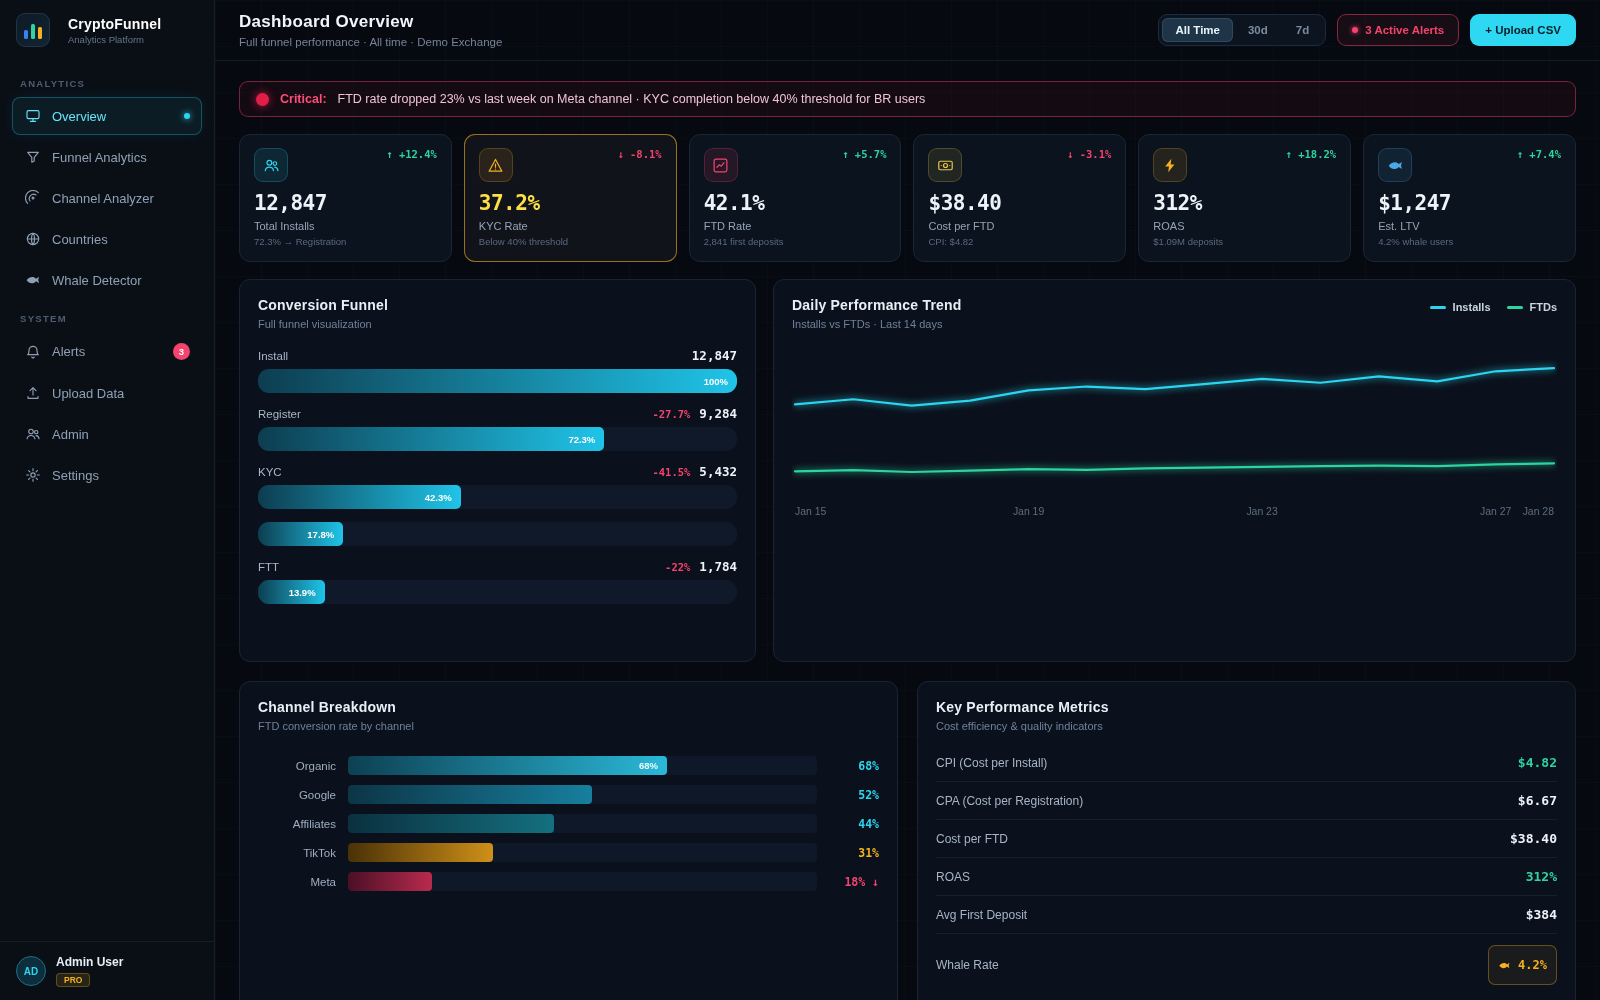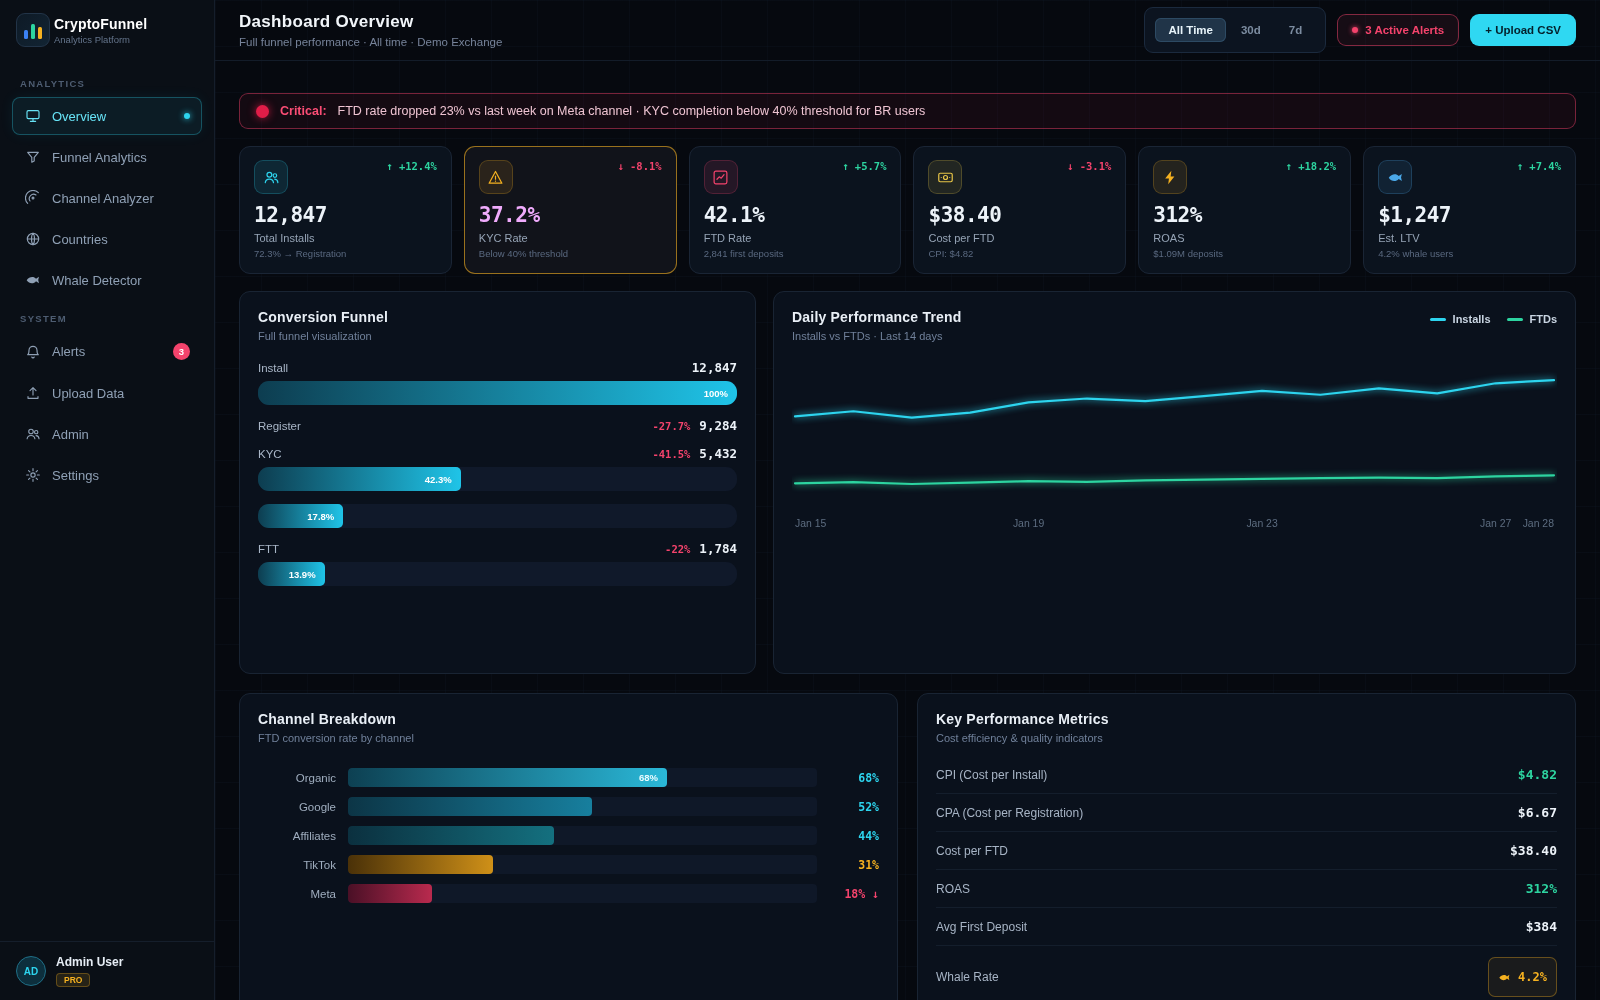--- a/index.html
+++ b/index.html
@@ -4,21 +4,21 @@
 <title>CryptoFunnel</title>
 <style>
   html,body{margin:0;padding:0;overflow:hidden;}
   body{width:1600px;height:1000px;background:#05080d;color:#e6edf5;
        font-family:"Liberation Sans",sans-serif;display:flex;}
   *{box-sizing:border-box;}
 
   
   .sidebar{width:215px;min-width:215px;background:#0a0f16;border-right:1px solid #151e2b;
            display:flex;flex-direction:column;}
-  .logo-row{padding:13px 16px;display:flex;gap:4px;align-items:center;}
+  .logo-row{padding:13px 16px;display:flex;gap:18px;align-items:center;}
   .logo-mark{width:34px;height:34px;border-radius:9px;background:linear-gradient(135deg,#0e1a26,#122433);
              border:1px solid #223448;display:flex;align-items:flex-end;justify-content:center;gap:3px;padding:7px 6px;}
   .logo-bar{width:4px;border-radius:1.5px;}
   .lb1{height:9px;background:#3b82f6;}
   .lb2{height:15px;background:#2dd4a0;}
   .lb3{height:12px;background:#f5b120;}
   .logo-title{font-size:14px;font-weight:bold;color:#fff;letter-spacing:.2px;}
   .logo-sub{font-size:9.5px;color:#64748b;margin-top:2px;}
   .nav{flex:1;padding:4px 12px;overflow:hidden;}
   .nav-section-label{font-size:9.5px;font-weight:bold;letter-spacing:1.3px;color:#4e5d72;margin:14px 8px 8px;}
@@ -41,32 +41,32 @@
   
   .main{flex:1;display:flex;flex-direction:column;min-width:0;background-color:#06090f;
         background-image:linear-gradient(rgba(42,74,104,.07) 1px,transparent 1px),
                          linear-gradient(90deg,rgba(42,74,104,.07) 1px,transparent 1px);
         background-size:46px 46px;}
   .header{height:61px;min-height:61px;border-bottom:1px solid #131c29;display:flex;align-items:center;padding:0 24px;}
   .header-left{display:flex;flex-direction:column;}
   .header-title{font-size:17px;font-weight:bold;letter-spacing:.3px;color:#f2f6fa;}
   .header-sub{font-size:11.5px;color:#76839a;margin-top:4px;}
   .header-right{margin-left:auto;display:flex;gap:11px;align-items:center;}
-  .tab-group{display:flex;align-items:center;background:#0c1420;border:1px solid #1b2a3e;border-radius:9px;padding:10px;gap:2px;}
+  .tab-group{display:flex;align-items:center;background:#0c1420;border:1px solid #1b2a3e;border-radius:9px;padding:3px;gap:2px;}
   .tab{font-size:11.5px;font-weight:bold;color:#7c8ca0;padding:6px 13px;border-radius:6px;cursor:pointer;}
   .tab.active{background:#203448;color:#e8f4fa;box-shadow:inset 0 0 0 1px #2d4a63;}
   .alerts-btn{display:flex;align-items:center;gap:7px;font-size:11.5px;font-weight:bold;color:#f4436c;
               background:rgba(244,67,108,.07);border:1px solid rgba(244,67,108,.5);padding:9px 14px;border-radius:9px;cursor:pointer;}
   .alert-dot{width:6px;height:6px;border-radius:50%;background:#f4436c;box-shadow:0 0 5px #f4436c;}
   .upload-btn{font-size:11.5px;font-weight:bold;color:#04202b;background:#2fd8f2;padding:10px 15px;border-radius:9px;cursor:pointer;}
 
   .content{flex:1;padding:20px 24px;overflow:hidden;}
 
   .alert-banner{display:flex;align-items:center;gap:11px;border:1px solid rgba(244,67,108,.45);
-                background:rgba(190,30,70,.08);border-radius:9px;padding:10px 16px;font-size:12.5px;margin-top:12px;}
+                background:rgba(190,30,70,.08);border-radius:9px;padding:10px 16px;font-size:12.5px;}
   .alert-circle{width:13px;height:13px;border-radius:50%;background:#e11d48;box-shadow:0 0 9px rgba(225,29,72,.8);}
   .alert-sev{color:#fb4d75;font-weight:bold;}
   .alert-msg{color:#eec4d2;}
 
   .kpi-row{display:grid;grid-template-columns:repeat(6,1fr);gap:12px;margin-top:17px;}
   .kpi-card{background:#0b131e;border:1px solid #1a2535;border-radius:11px;padding:13px 14px;height:128px;cursor:pointer;}
   .kpi-card.warn{border-color:rgba(245,177,32,.6);background:#11131a;}
   .kpi-top{display:flex;justify-content:space-between;align-items:flex-start;}
   .kpi-icon{width:34px;height:34px;border-radius:9px;display:flex;align-items:center;justify-content:center;border:1px solid;}
   .kpi-delta{font-family:"DejaVu Sans Mono",monospace;font-size:10.5px;font-weight:bold;}
@@ -278,21 +278,21 @@
           <div class="kpi-top">
             <div class="kpi-icon" style="color: rgb(245, 177, 32); background: rgba(245, 177, 32, 0.11); border-color: rgba(245, 177, 32, 0.227);">
               <svg width="17" height="17" viewBox="0 0 24 24" fill="none" stroke="currentColor" stroke-width="1.7" stroke-linecap="round" stroke-linejoin="round">
                 <path d="M12 3.5 21 20H3z"></path>
                 <path d="M12 10v4.5"></path>
                 <circle cx="12" cy="17.2" r=".9" fill="currentColor" stroke="none"></circle>
               </svg>
             </div>
             <div class="kpi-delta" style="color: rgb(244, 67, 108);">↓ -8.1%</div>
           </div>
-          <div class="kpi-value" style="color: #f0abfc;">37.2%</div>
+          <div class="kpi-value" style="color: #fde047;">37.2%</div>
           <div class="kpi-label">KYC Rate</div>
           <div class="kpi-sub">Below 40% threshold</div>
         </div>
         <div class="kpi-card">
           <div class="kpi-top">
             <div class="kpi-icon" style="color: rgb(244, 67, 108); background: rgba(244, 67, 108, 0.11); border-color: rgba(244, 67, 108, 0.227);">
               <svg width="17" height="17" viewBox="0 0 24 24" fill="none" stroke="currentColor" stroke-width="1.7" stroke-linecap="round" stroke-linejoin="round">
                 <rect x="3" y="3" width="18" height="18" rx="2.5"></rect>
                 <path d="M7 14.5l3.2-3.5 2.8 2 4-5"></path>
               </svg>
@@ -368,20 +368,25 @@
                 </div>
               </div>
             </div>
             <div class="funnel-stage">
               <div class="stage-top">
                 <span class="stage-label">Register</span>
                 <span class="stage-right">
                   <span class="stage-drop">-27.7%</span>
                   <span class="stage-value">9,284</span>
                 </span>
+              </div>
+              <div class="stage-track">
+                <div class="stage-fill" style="width: 72.3%;">
+                  <span>72.3%</span>
+                </div>
               </div>
             </div>
             <div class="funnel-stage">
               <div class="stage-top">
                 <span class="stage-label">KYC</span>
                 <span class="stage-right">
                   <span class="stage-drop">-41.5%</span>
                   <span class="stage-value">5,432</span>
                 </span>
               </div>

